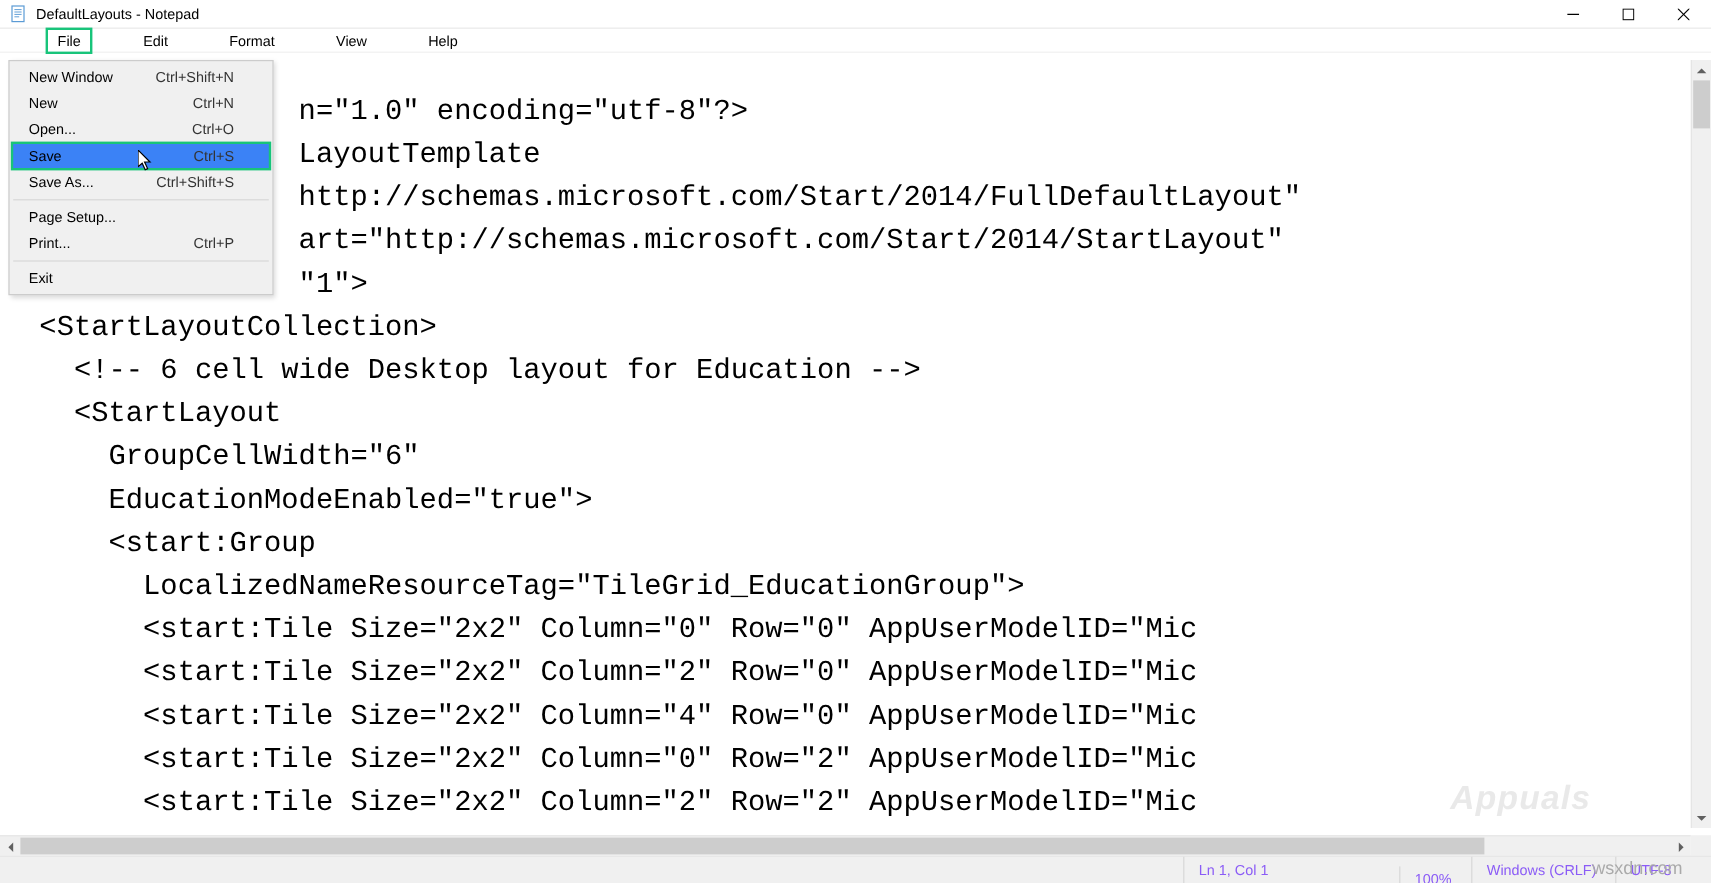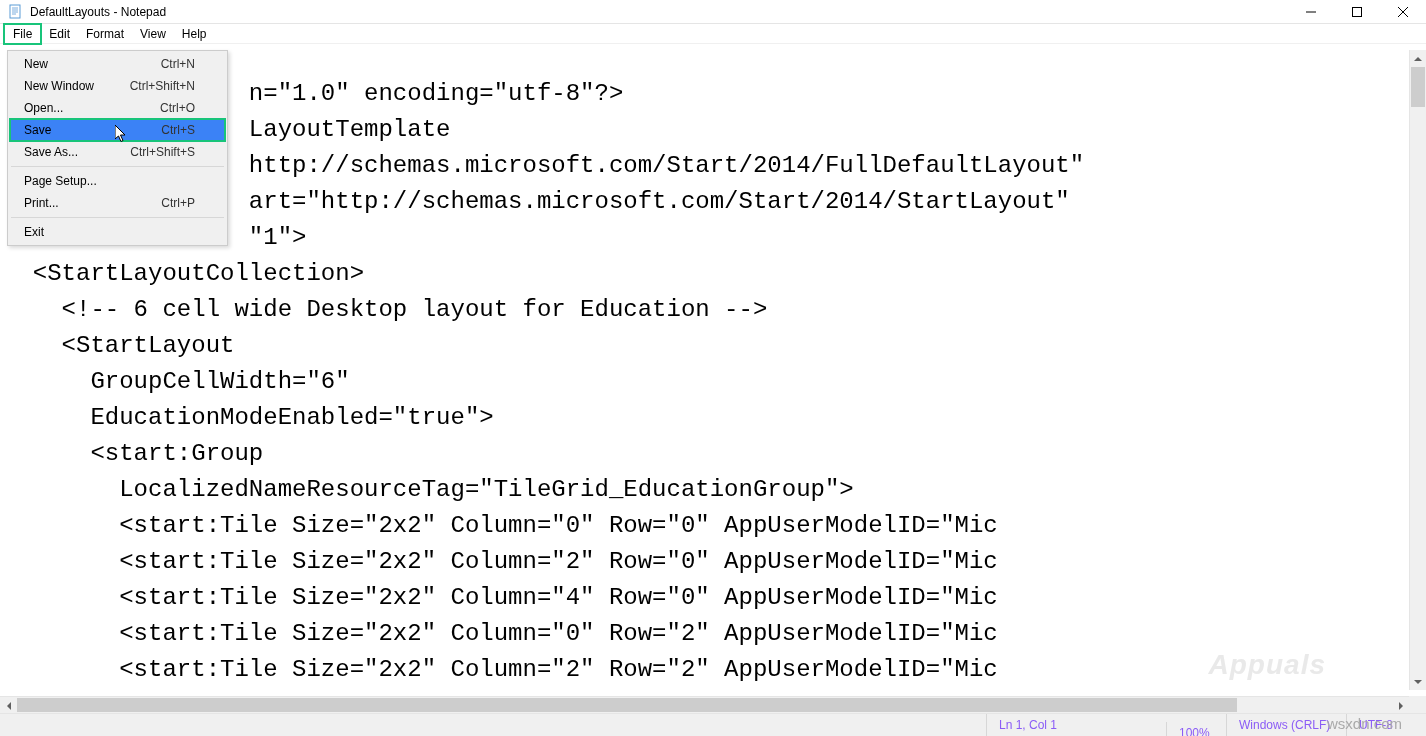--- a/index.html
+++ b/index.html
@@ -9,21 +9,21 @@
   
   .titlebar { height: 24px; background: #fff; display: flex; align-items: center; border-bottom: 1px solid #e5e5e5; font-size: 12px; color: #000; }
   .titlebar .icon { width: 16px; height: 16px; margin: 0 6px 0 8px; }
   .titlebar .title { flex: 0 0 auto; }
   .titlebar .spacer { flex: 1; }
   .titlebar .winbtn { width: 46px; height: 30px; display: flex; align-items: center; justify-content: center; }
   .titlebar .winbtn svg { width: 10px; height: 10px; }
 
   
   .menubar { height: 20px; display: flex; align-items: center; font-size: 12px; padding: 0 4px; background: #fff; border-bottom: 1px solid #f0f0f0; position: relative; }
-  .menubar .menu-item { padding: 2px 8px; cursor: default; }
+  .menubar .menu-item { padding: 2px 8px; cursor: default; margin-left: 35px; }
   .menubar .menu-item.active { background: #fff; border: 1px solid #cccccc; border-bottom: 1px solid #fff; margin-bottom: -1px; outline: 2px solid #18c47a; outline-offset: -1px; }
 
   
   .dropdown { position: absolute; top: 50px; left: 7px; width: 221px; background: #f0f0f0; border: 1px solid #cccccc; box-shadow: 2px 2px 4px rgba(0,0,0,0.15); font-size: 12px; z-index: 100; padding: 2px; }
   .dropdown .dd-item { height: 22px; display: flex; align-items: center; padding: 0 30px 0 14px; cursor: default; position: relative; }
   .dropdown .dd-item .label { flex: 1; }
   .dropdown .dd-item .shortcut { color: #333; }
   .dropdown .dd-item.highlight { background: #3b82f6; outline: 2px solid #18c47a; outline-offset: -1px; }
   .dropdown .sep { height: 1px; background: #d7d7d7; margin: 3px 1px; }
 
@@ -119,26 +119,26 @@
         &lt;start:Tile Size="2x2" Column="0" Row="0" AppUserModelID="Mic
         &lt;start:Tile Size="2x2" Column="2" Row="0" AppUserModelID="Mic
         &lt;start:Tile Size="2x2" Column="4" Row="0" AppUserModelID="Mic
         &lt;start:Tile Size="2x2" Column="0" Row="2" AppUserModelID="Mic
         &lt;start:Tile Size="2x2" Column="2" Row="2" AppUserModelID="Mic
         &lt;start:Tile Size="2x2" Column="4" Row="2" AppUserModelID="Mic</pre>
 </div>
 
 <div class="dropdown">
   <div class="dd-item">
+    <span class="label">New Window</span>
+    <span class="shortcut">Ctrl+Shift+N</span>
+  </div>
+  <div class="dd-item">
     <span class="label">New</span>
     <span class="shortcut">Ctrl+N</span>
-  </div>
-  <div class="dd-item">
-    <span class="label">New Window</span>
-    <span class="shortcut">Ctrl+Shift+N</span>
   </div>
   <div class="dd-item">
     <span class="label">Open...</span>
     <span class="shortcut">Ctrl+O</span>
   </div>
   <div class="dd-item highlight">
     <span class="label">Save</span>
     <span class="shortcut">Ctrl+S</span>
   </div>
   <div class="dd-item">

